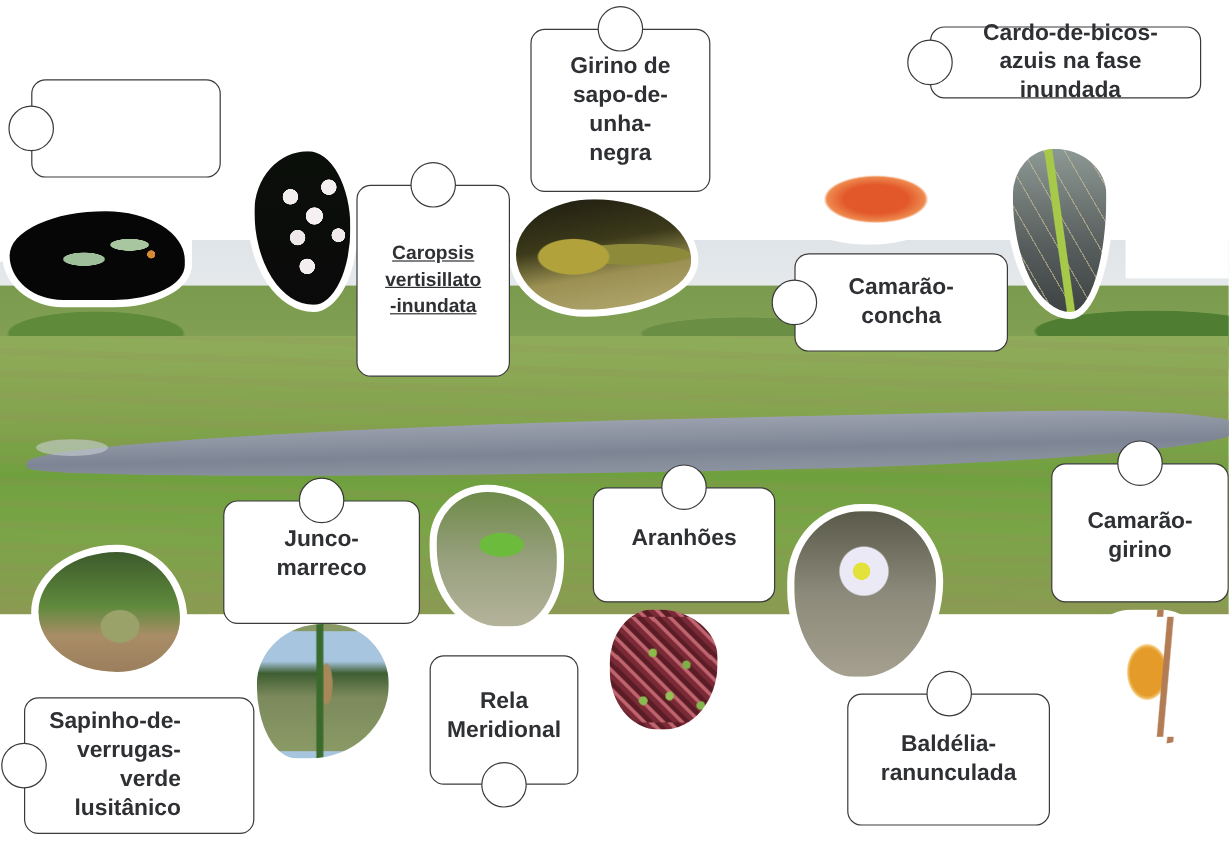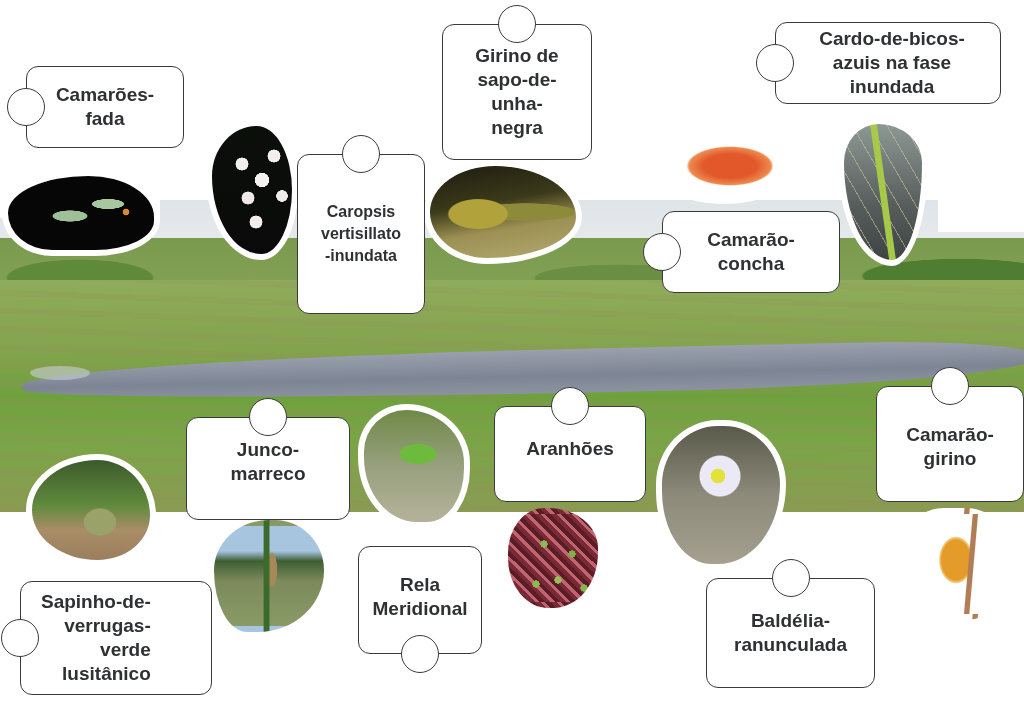--- a/index.html
+++ b/index.html
@@ -127,22 +127,22 @@
     position: absolute; width: 38px; height: 38px; border-radius: 50%;
     background: #ffffff; border: 1.5px solid #3a3a3a; z-index: 3;
   }
   .knob.top { left: 50%; top: -20px; transform: translateX(-50%); }
   .knob.left { left: -20px; top: 50%; transform: translateY(-50%); }
   .knob.bottom { left: 50%; bottom: -20px; transform: translateX(-50%); }
 
   .c-fairy { left: 26px; top: 66px; width: 158px; height: 82px; }
   .c-tadpole { left: 442px; top: 24px; width: 150px; height: 136px; }
   .c-caropsis { left: 297px; top: 154px; width: 128px; height: 160px; align-items: flex-start; padding-top: 46px; }
-  .c-caropsis .txt { font-size: 16px; line-height: 22px; }
-  .c-thistle { left: 775px; top: 22px; width: 226px; height: 82px; padding-left: 8px; }
+  .c-caropsis .txt { font-size: 16px; line-height: 22px; text-decoration: underline; }
+  .c-thistle { left: 775px; top: 22px; width: 226px; height: 60px; padding-left: 8px; }
   .c-clam { left: 662px; top: 211px; width: 178px; height: 82px; }
   .c-rush { left: 186px; top: 417px; width: 164px; height: 103px; align-items: flex-start; padding-top: 20px; }
   .c-spider { left: 494px; top: 406px; width: 152px; height: 96px; align-items: flex-start; padding-top: 30px; }
   .c-triops { left: 876px; top: 386px; width: 148px; height: 116px; align-items: flex-start; padding-top: 36px; }
   .c-natterjack { left: 20px; top: 581px; width: 192px; height: 114px; justify-content: flex-start; padding-left: 20px; }
   .c-natterjack .txt { text-align: right; }
   .c-rela { left: 358px; top: 546px; width: 124px; height: 108px; align-items: flex-start; padding-top: 26px; }
   .c-baldellia { left: 706px; top: 578px; width: 169px; height: 110px; align-items: flex-start; padding-top: 30px; }
 </style>
 </head>
@@ -165,22 +165,20 @@
 <div class="photo p-thistle"></div>
 <div class="photo p-natterjack"></div>
 <div class="photo p-rush"></div>
 <div class="photo p-treefrog"></div>
 <div class="photo p-spider"></div>
 <div class="photo p-baldellia"></div>
 <div class="photo p-triops"></div>
 
 <div class="card c-fairy">
   <span class="knob left"></span>
-  <span class="txt">Camarões-
-fada</span>
 </div>
 
 <div class="card c-tadpole">
   <span class="knob top"></span>
   <span class="txt">Girino de
 sapo-de-
 unha-
 negra</span>
 </div>
 

